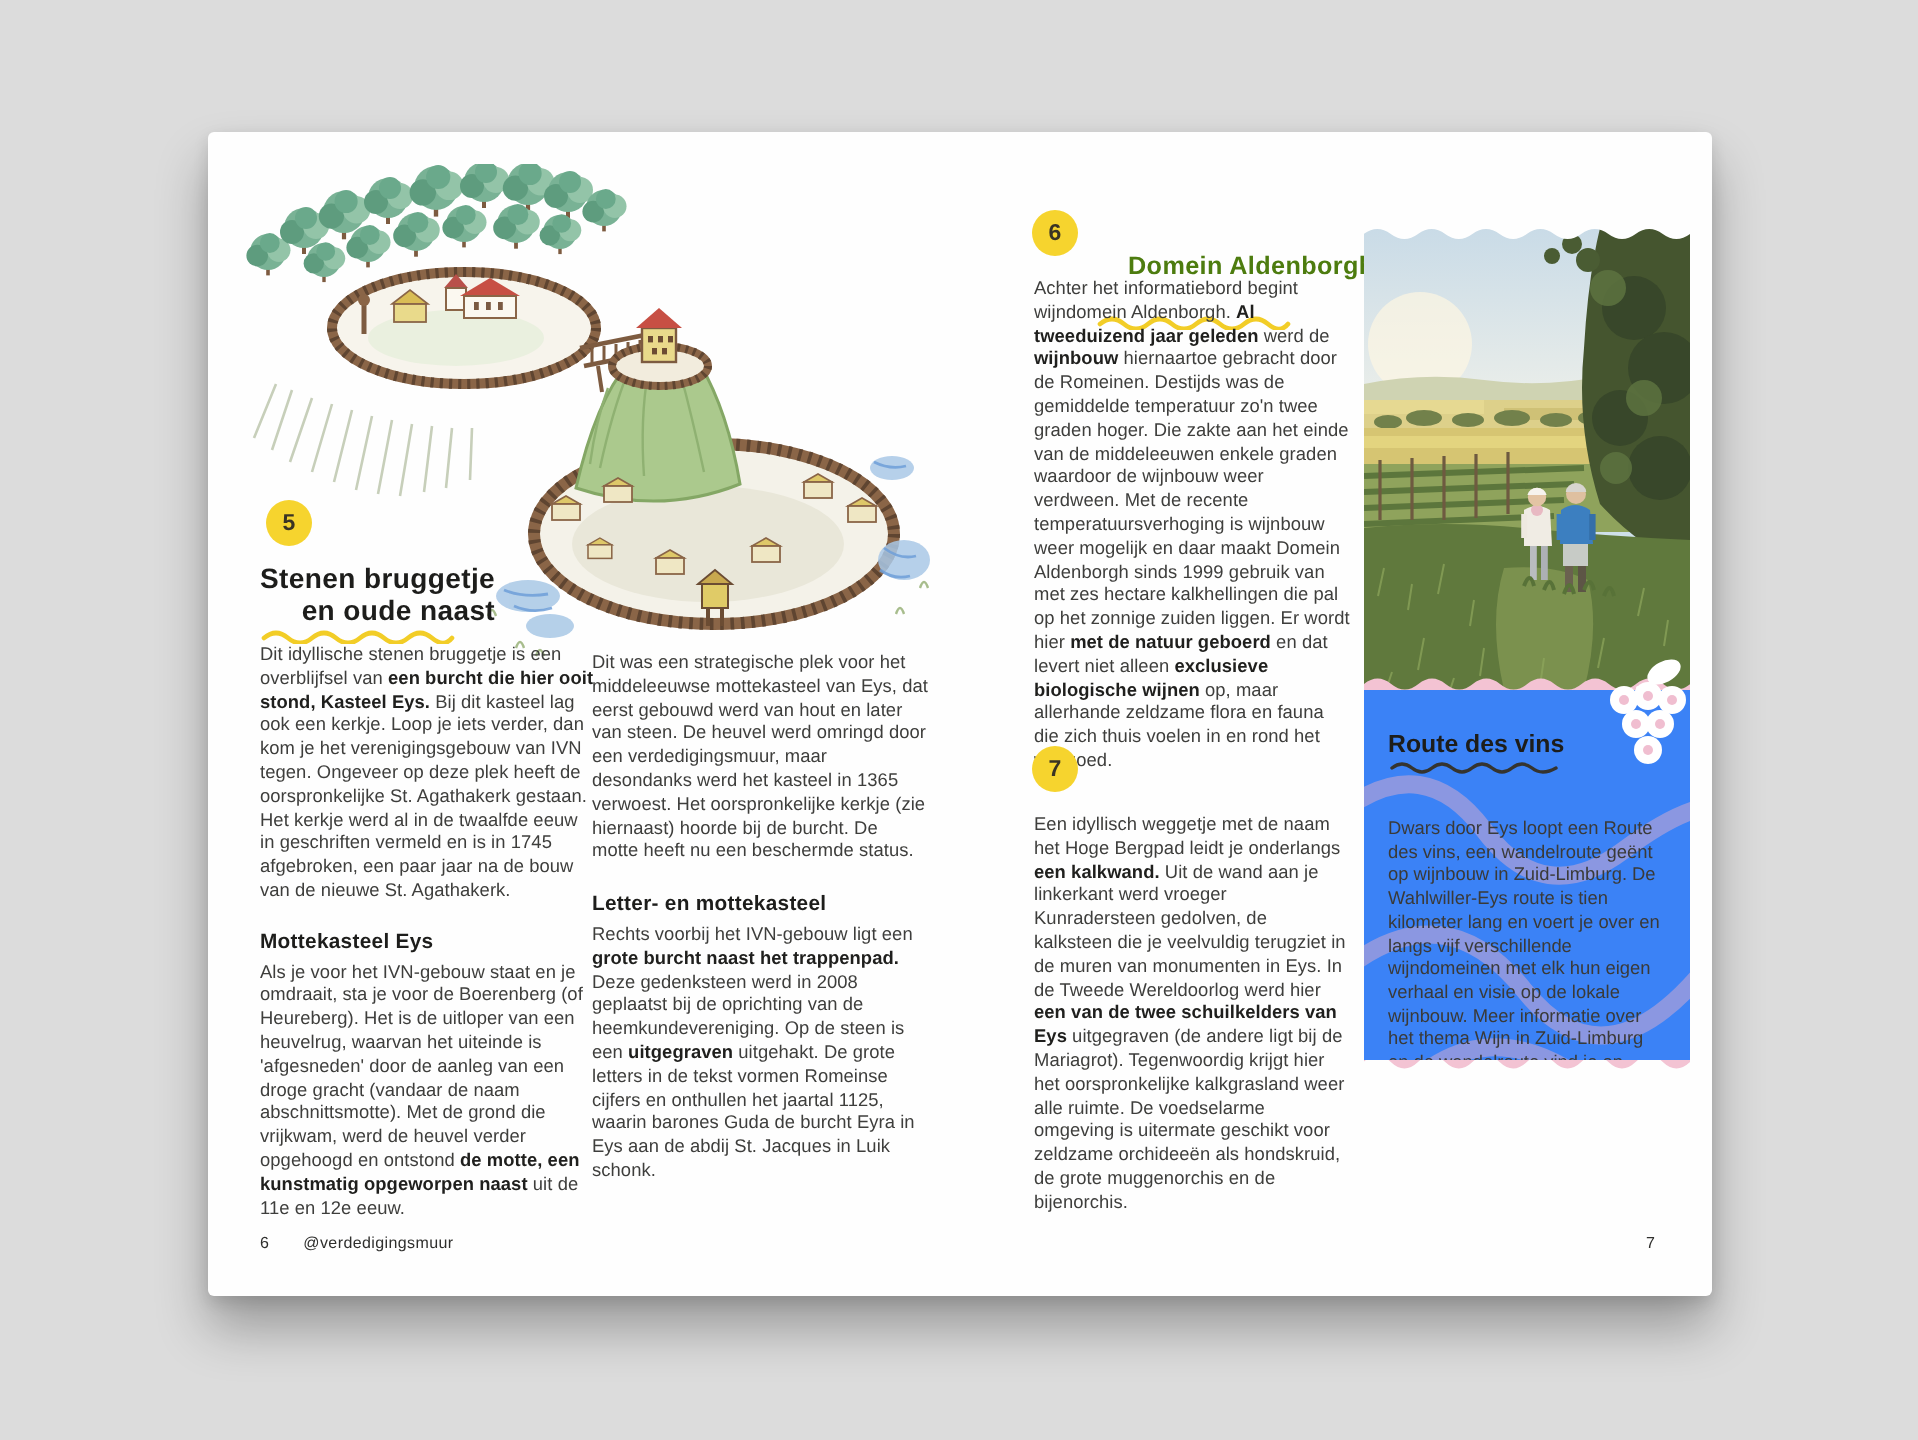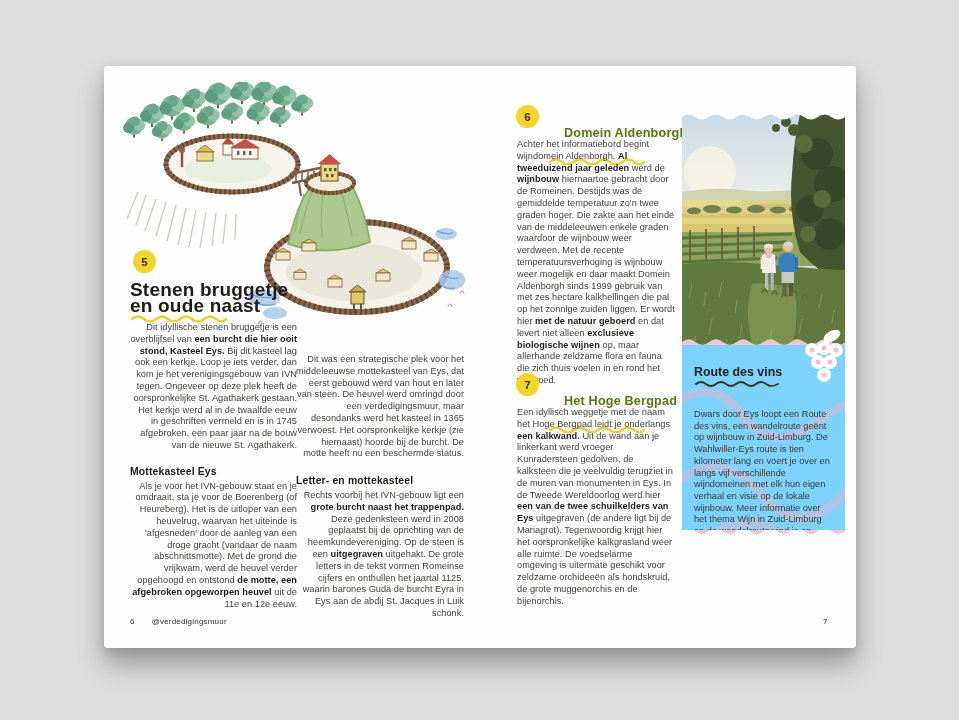--- a/index.html
+++ b/index.html
@@ -10,35 +10,35 @@
   }
   .sheet{
     position:absolute;left:104px;top:66px;width:752px;height:582px;
     background:#fefefe;border-radius:3px;
     box-shadow:0 16px 26px rgba(0,0,0,.30),0 3px 8px rgba(0,0,0,.12);
   }
   .abs{position:absolute;}
   
   .body-txt{font-size:9.2px;line-height:11.8px;color:#3e3e3c;letter-spacing:.04px;}
   .body-txt b{color:#1f1f1d;}
-  .col p{margin:0 0 9px;text-align:right;}
+  .col p{margin:0 0 9px;}
   .sub-h{font-size:10.4px;font-weight:700;color:#1d1d1b;margin:14px 0 3px;letter-spacing:.15px;}
-  .main-h{font-size:19px;line-height:15.6px;font-weight:700;color:#1d1d1b;letter-spacing:.2px;}
+  .main-h{font-size:14px;line-height:15.6px;font-weight:700;color:#1d1d1b;letter-spacing:.2px;text-align:right;}
   .sec-head{display:flex;align-items:flex-start;gap:9px;}
   .sec-title{font-size:12.6px;font-weight:700;color:#4d7c0f;margin:16px;line-height:18px;letter-spacing:.2px;}
   .badge{
     width:23px;height:23px;border-radius:50%;background:#f6d42e;
     color:#3a3424;font-weight:700;font-size:11.5px;
     display:flex;align-items:center;justify-content:center;flex:0 0 auto;
   }
   .squiggle{display:block;}
   
   .photo{overflow:hidden;background:#cfe0ea;}
   .infobox-body{
-    background:#7dd3fc;box-sizing:border-box;
+    background:#3b82f6;box-sizing:border-box;
     padding:20px 12px 0 12px;overflow:hidden;position:relative;
   }
   .infobox-title{font-size:12.4px;font-weight:700;color:#1d1d1b;margin:0 0 2px;position:relative;z-index:2;}
   .infobox-txt{font-size:9.2px;line-height:11.7px;color:#3a3a38;position:relative;z-index:2;margin-top:22px;}
   .infobox-txt b{color:#1f1f1d;}
   .watermark{position:absolute;left:0;top:0;z-index:1;}
   .footer{font-size:8px;color:#2f2f2d;letter-spacing:.2px;}
 </style>
 </head>
 <body>
@@ -160,24 +160,24 @@
     <div>Stenen bruggetje</div>
     <div>en oude naast</div>
   </div>
   <svg class="abs squiggle" style="left:26px;top:249px;" width="98" height="7" viewBox="0 0 98 7">
     <path d="M2,4 Q8,-1 14,4 T26,4 T38,4 T50,4 T62,4 T74,4 T86,4 T96,4" fill="none" stroke="#f2cd27" stroke-width="2.3" stroke-linecap="round"></path>
   </svg>
 
   <div class="abs col body-txt" style="left:26px;top:256px;width:167px;">
     <p>Dit idyllische stenen bruggetje is een overblijfsel van <b>een burcht die hier ooit stond, Kasteel Eys.</b> Bij dit kasteel lag ook een kerkje. Loop je iets verder, dan kom je het verenigingsgebouw van IVN tegen. Ongeveer op deze plek heeft de oorspronkelijke St. Agathakerk gestaan. Het kerkje werd al in de twaalfde eeuw in geschriften vermeld en is in 1745 afgebroken, een paar jaar na de bouw van de nieuwe St. Agathakerk.</p>
     <div class="sub-h">Mottekasteel Eys</div>
-    <p>Als je voor het IVN-gebouw staat en je omdraait, sta je voor de Boerenberg (of Heureberg). Het is de uitloper van een heuvelrug, waarvan het uiteinde is 'afgesneden' door de aanleg van een droge gracht (vandaar de naam abschnittsmotte). Met de grond die vrijkwam, werd de heuvel verder opgehoogd en ontstond <b>de motte, een afgebroken opgeworpen heuvel</b> uit de 11e en 12e eeuw.</p>
-  </div>
-
-  <div class="abs col body-txt" style="left:192px;top:288px;width:168px;">
+    <p>Als je voor het IVN-gebouw staat en je omdraait, sta je voor de Boerenberg (of Heureberg). Het is de uitloper van een heuvelrug, waarvan het uiteinde is 'afgesneden' door de aanleg van een droge gracht (vandaar de naam abschnittsmotte). Met de grond die vrijkwam, werd de heuvel verder opgehoogd en ontstond <b>de motte, een kunstmatig opgeworpen naast</b> uit de 11e en 12e eeuw.</p>
+  </div>
+
+  <div class="abs col body-txt" style="left:192px;top:260px;width:168px;">
     <p style="margin-bottom:15px;">Dit was een strategische plek voor het middeleeuwse mottekasteel van Eys, dat eerst gebouwd werd van hout en later van steen. De heuvel werd omringd door een verdedigingsmuur, maar desondanks werd het kasteel in 1365 verwoest. Het oorspronkelijke kerkje (zie hiernaast) hoorde bij de burcht. De motte heeft nu een beschermde status.</p>
     <div class="sub-h">Letter- en mottekasteel</div>
     <p>Rechts voorbij het IVN-gebouw ligt een <b>grote burcht naast het trappenpad.</b> Deze gedenksteen werd in 2008 geplaatst bij de oprichting van de heemkundevereniging. Op de steen is een <b>uitgegraven</b> uitgehakt. De grote letters in de tekst vormen Romeinse cijfers en onthullen het jaartal 1125, waarin barones Guda de burcht Eyra in Eys aan de abdij St. Jacques in Luik schonk.</p>
   </div>
 
   <div class="abs footer" style="left:26px;top:551px;display:flex;gap:17px;">
     <span>6</span>
     <span>@verdedigingsmuur</span>
   </div>
 
@@ -190,26 +190,20 @@
       <svg class="squiggle" width="98" height="7" viewBox="0 0 98 7">
         <path d="M2,4 Q8,-1 14,4 T26,4 T38,4 T50,4 T62,4 T74,4 T86,4 T96,4" fill="none" stroke="#f2cd27" stroke-width="2.3" stroke-linecap="round"></path>
       </svg>
     </div>
   </div>
   <div class="abs body-txt" style="left:413px;top:73px;width:158px;">Achter het informatiebord begint wijndomein Aldenborgh. <b>Al tweeduizend jaar geleden</b> werd de <b>wijnbouw</b> hiernaartoe gebracht door de Romeinen. Destijds was de gemiddelde temperatuur zo'n twee graden hoger. Die zakte aan het einde van de middeleeuwen enkele graden waardoor de wijnbouw weer verdween. Met de recente temperatuursverhoging is wijnbouw weer mogelijk en daar maakt Domein Aldenborgh sinds 1999 gebruik van met zes hectare kalkhellingen die pal op het zonnige zuiden liggen. Er wordt hier <b>met de natuur geboerd</b> en dat levert niet alleen <b>exclusieve biologische wijnen</b> op, maar allerhande zeldzame flora en fauna die zich thuis voelen in en rond het wijngoed.</div>
 
   <div class="abs sec-head" style="left:412px;top:310px;">
     <div class="badge" style="margin-top:-3px;">
       <span>7</span>
-    </div>
-    <div>
-      <h2 class="sec-title">Het Hoge Bergpad</h2>
-      <svg class="squiggle" width="98" height="7" viewBox="0 0 98 7">
-        <path d="M2,4 Q8,-1 14,4 T26,4 T38,4 T50,4 T62,4 T74,4 T86,4 T96,4" fill="none" stroke="#f2cd27" stroke-width="2.3" stroke-linecap="round"></path>
-      </svg>
     </div>
   </div>
   <div class="abs body-txt" style="left:413px;top:341px;width:158px;">Een idyllisch weggetje met de naam het Hoge Bergpad leidt je onderlangs <b>een kalkwand.</b> Uit de wand aan je linkerkant werd vroeger Kunradersteen gedolven, de kalksteen die je veelvuldig terugziet in de muren van monumenten in Eys. In de Tweede Wereldoorlog werd hier <b>een van de twee schuilkelders van Eys</b> uitgegraven (de andere ligt bij de Mariagrot). Tegenwoordig krijgt hier het oorspronkelijke kalkgrasland weer alle ruimte. De voedselarme omgeving is uitermate geschikt voor zeldzame orchideeën als hondskruid, de grote muggenorchis en de bijenorchis.</div>
 
   <div class="abs photo" style="left:578px;top:48px;width:163px;height:231px;">
     <svg width="163" height="231" viewBox="0 0 163 231">
       <defs>
         <linearGradient id="sky" x1="0" y1="0" x2="0" y2="1">
           <stop offset="0" stop-color="#c9dbe7"></stop>
             <stop offset="1" stop-color="#f0f1ea"></stop>

